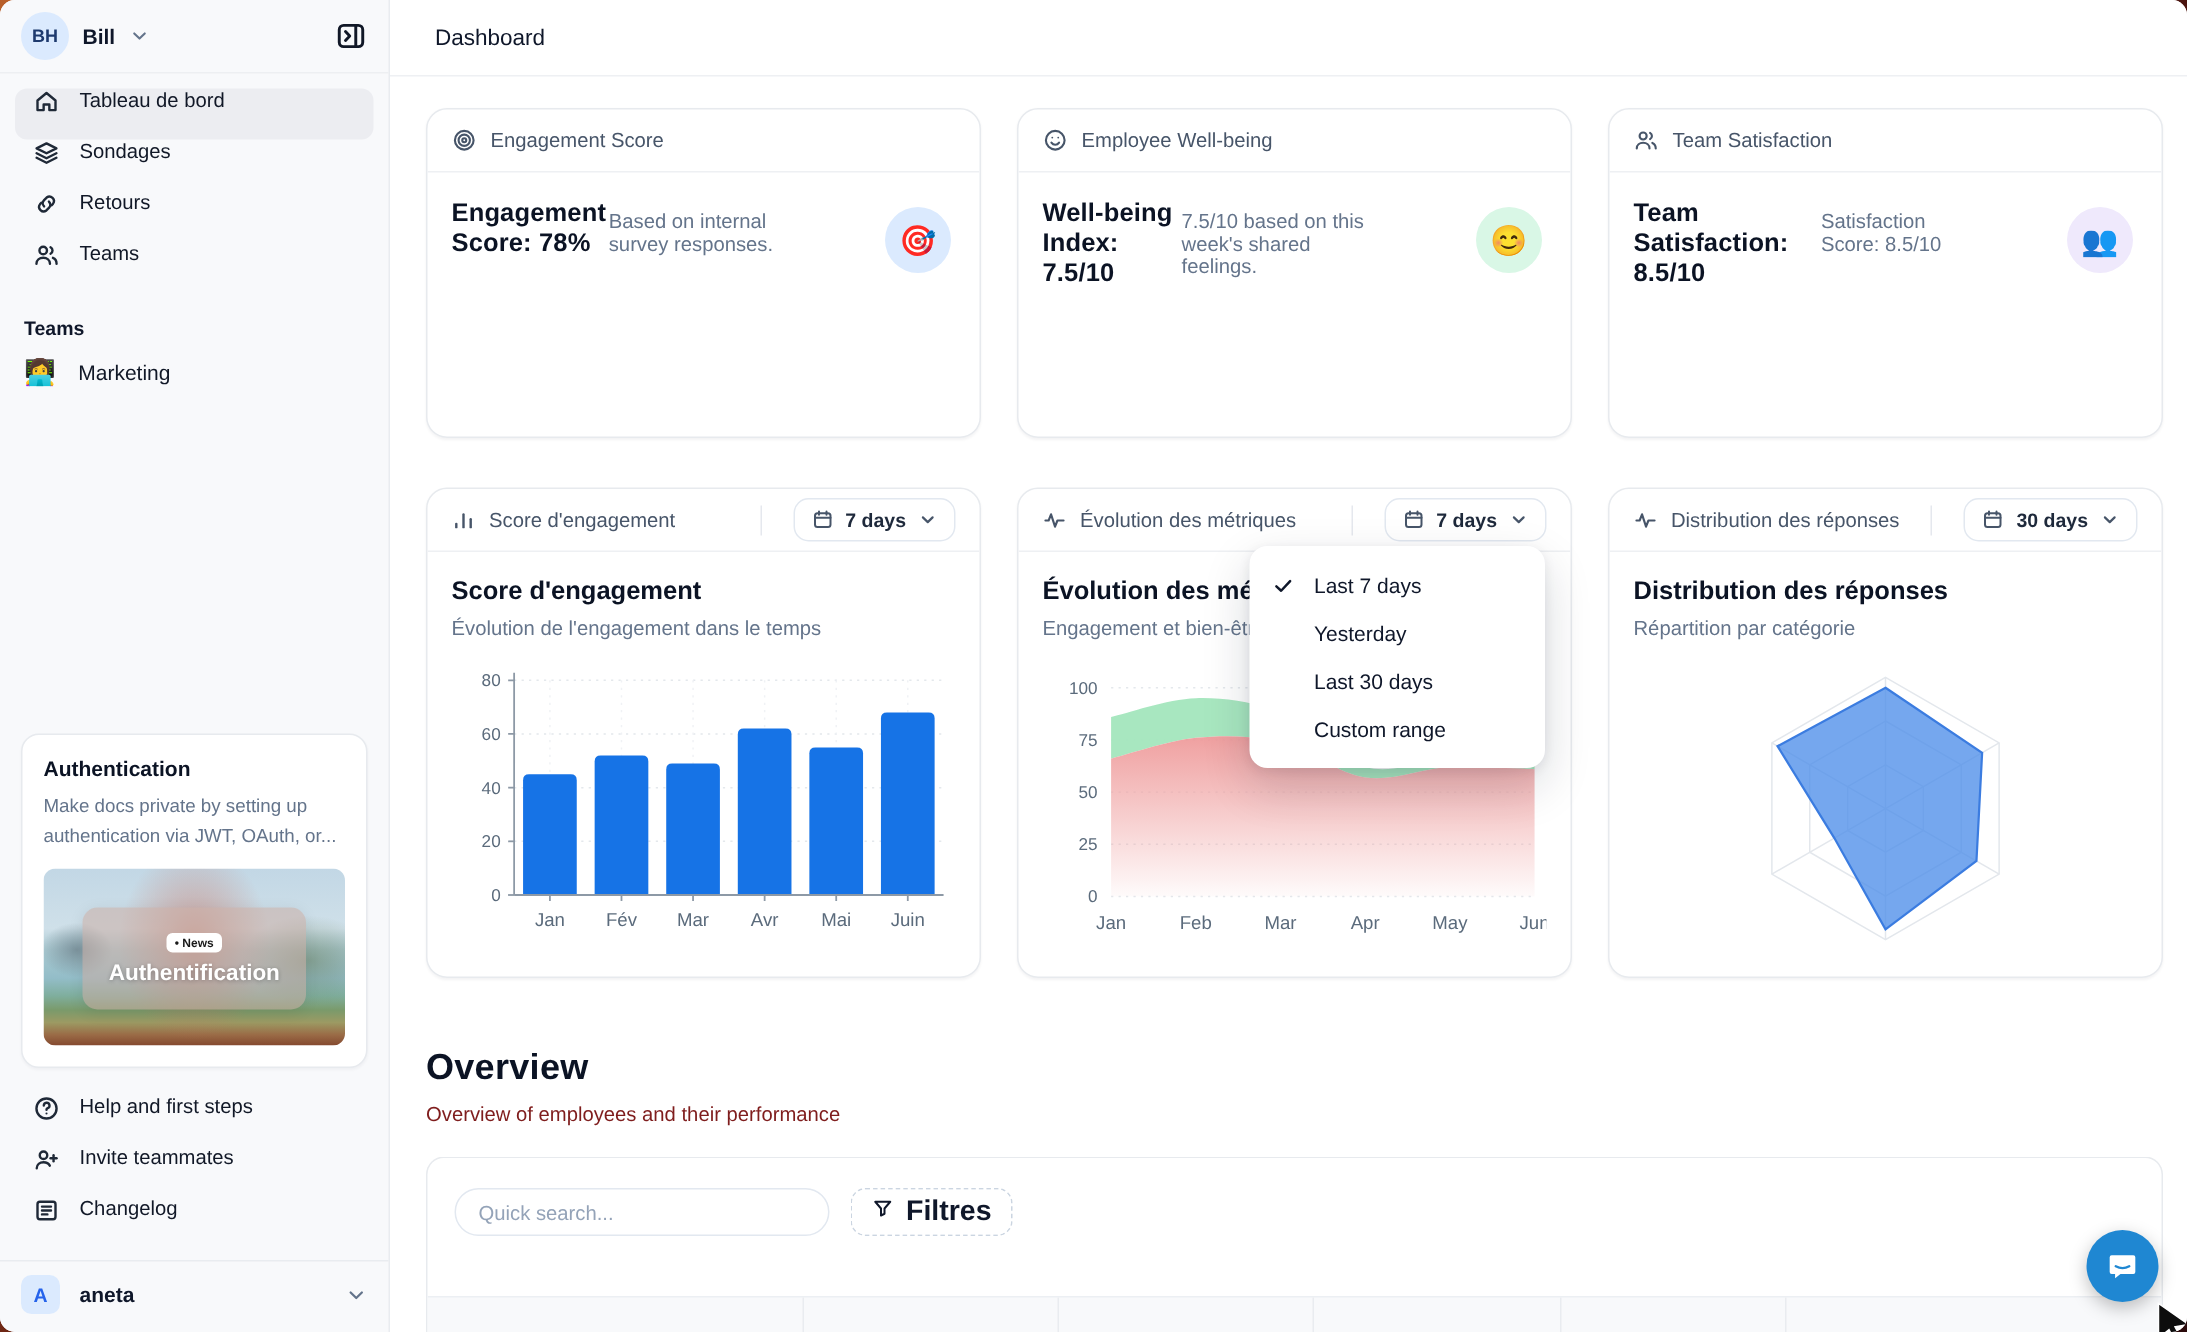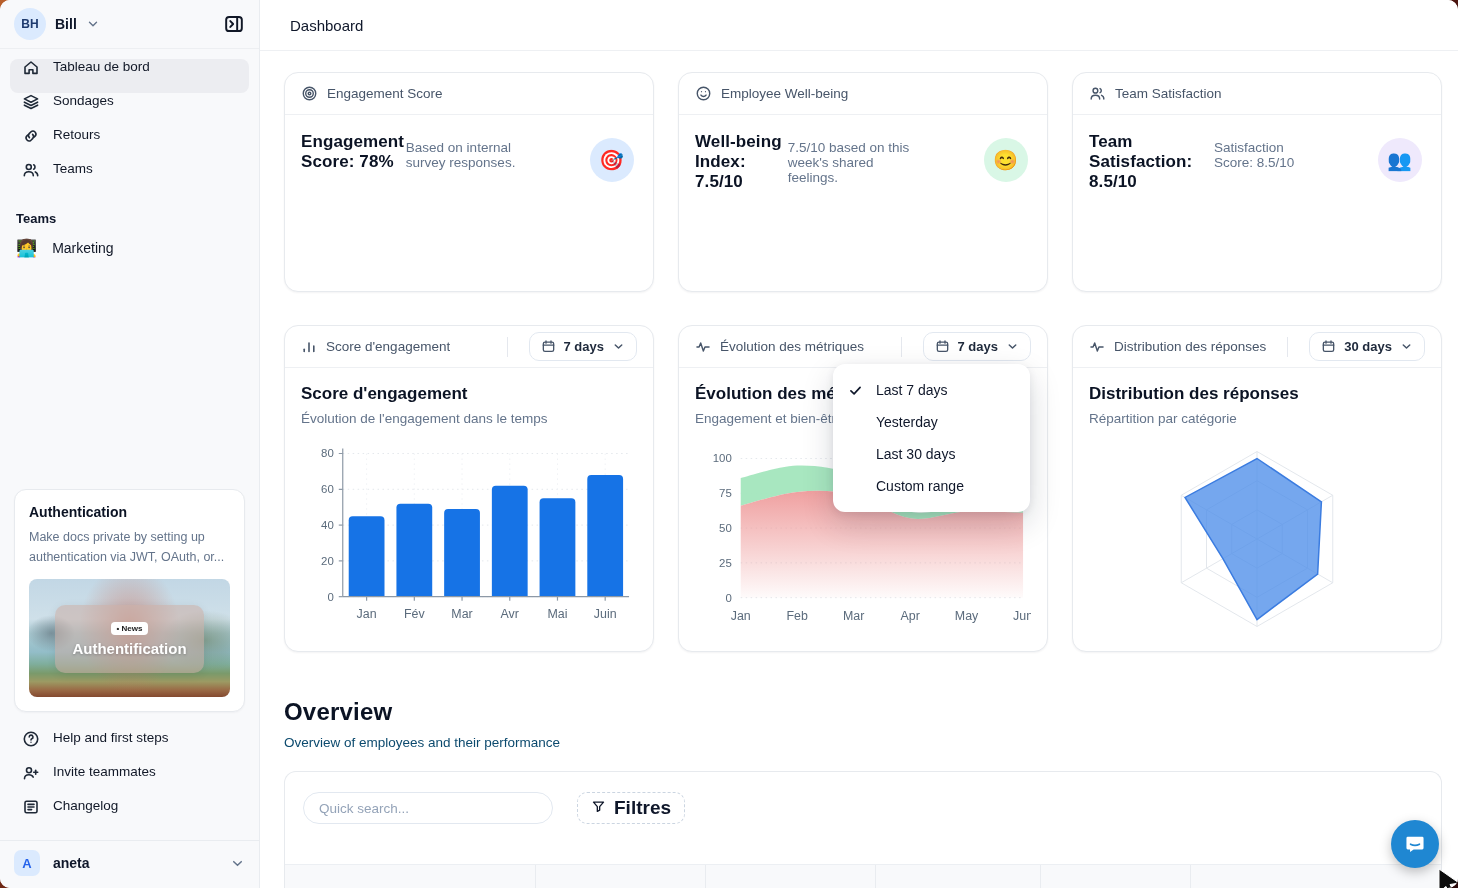--- a/index.html
+++ b/index.html
@@ -68,23 +68,23 @@
   .chart-head-label { display:flex; align-items:center; gap:9px; min-width:0; white-space:nowrap; overflow:hidden; }
   .head-divider { width:1px; height:20px; background:#e5e8ee; margin-left:auto; margin-right:12px; flex:none; }
   .range-btn { display:flex; align-items:center; gap:8px; border:1px solid #e2e8f0; border-radius:10px; padding:6px 11px; font-size:13px; font-weight:bold; color:#1e293b; background:#fff; cursor:pointer; flex:none; }
   .range-btn .chev { color:#475569; }
   .chart-body { padding:16px 16px 0; flex:1; display:flex; flex-direction:column; }
   .chart-title { font-size:17px; font-weight:bold; color:#0b1324; }
   .chart-sub { font-size:13.5px; color:#64748b; margin-top:7px; }
   .chart-box { margin-top:6px; flex:1; display:flex; align-items:center; justify-content:center; }
 
   .employees-title { font-size:24px; font-weight:bold; color:#0b1324; margin-top:46px; letter-spacing:.2px; }
-  .employees-sub { font-size:13.5px; color:#0c4a6e; margin-top:9px; }
+  .employees-sub { font-size:13.5px; color:#7f1d1d; margin-top:9px; }
   .table-card { margin-top:21px; border:1px solid #e7eaee; border-bottom:none; border-radius:12px 12px 0 0; background:#fff; height:132px; overflow:hidden; }
-  .table-toolbar { padding:20px 18px 0; display:flex; align-items:center; gap:24px; }
+  .table-toolbar { padding:20px 18px 0; display:flex; align-items:center; gap:14px; }
   .search-input { width:250px; height:32px; border:1px solid #e2e8f0; border-radius:16px; padding:0 15px; font-size:13.5px; color:#0f172a; outline:none; background:#fff; font-family:"Liberation Sans",sans-serif; }
   .search-input::placeholder { color:#94a3b8; }
   .filter-btn { height:32px; border:1.5px dashed #cbd5e1; border-radius:10px; display:flex; align-items:center; gap:8px; padding:0 13px; font-size:19px; font-weight:bold; color:#0f172a; background:#fff; cursor:pointer; }
   .thead { display:flex; margin-top:40px; border-top:1px solid #eceff3; background:#f8f9fb; height:60px; }
   .th { display:flex; align-items:center; gap:10px; padding:0 18px; font-size:14px; color:#334155; flex:none; }
   .th + .th { border-left:1px solid #e9ecf0; }
   .th .ic { display:flex; color:#64748b; }
 
   
   .dropdown { position:absolute; left:833px; top:364px; width:197px; background:#fff; border-radius:12px; box-shadow:0 12px 32px rgba(15,23,42,.16),0 2px 8px rgba(15,23,42,.08); padding:10px 0; z-index:40; }

